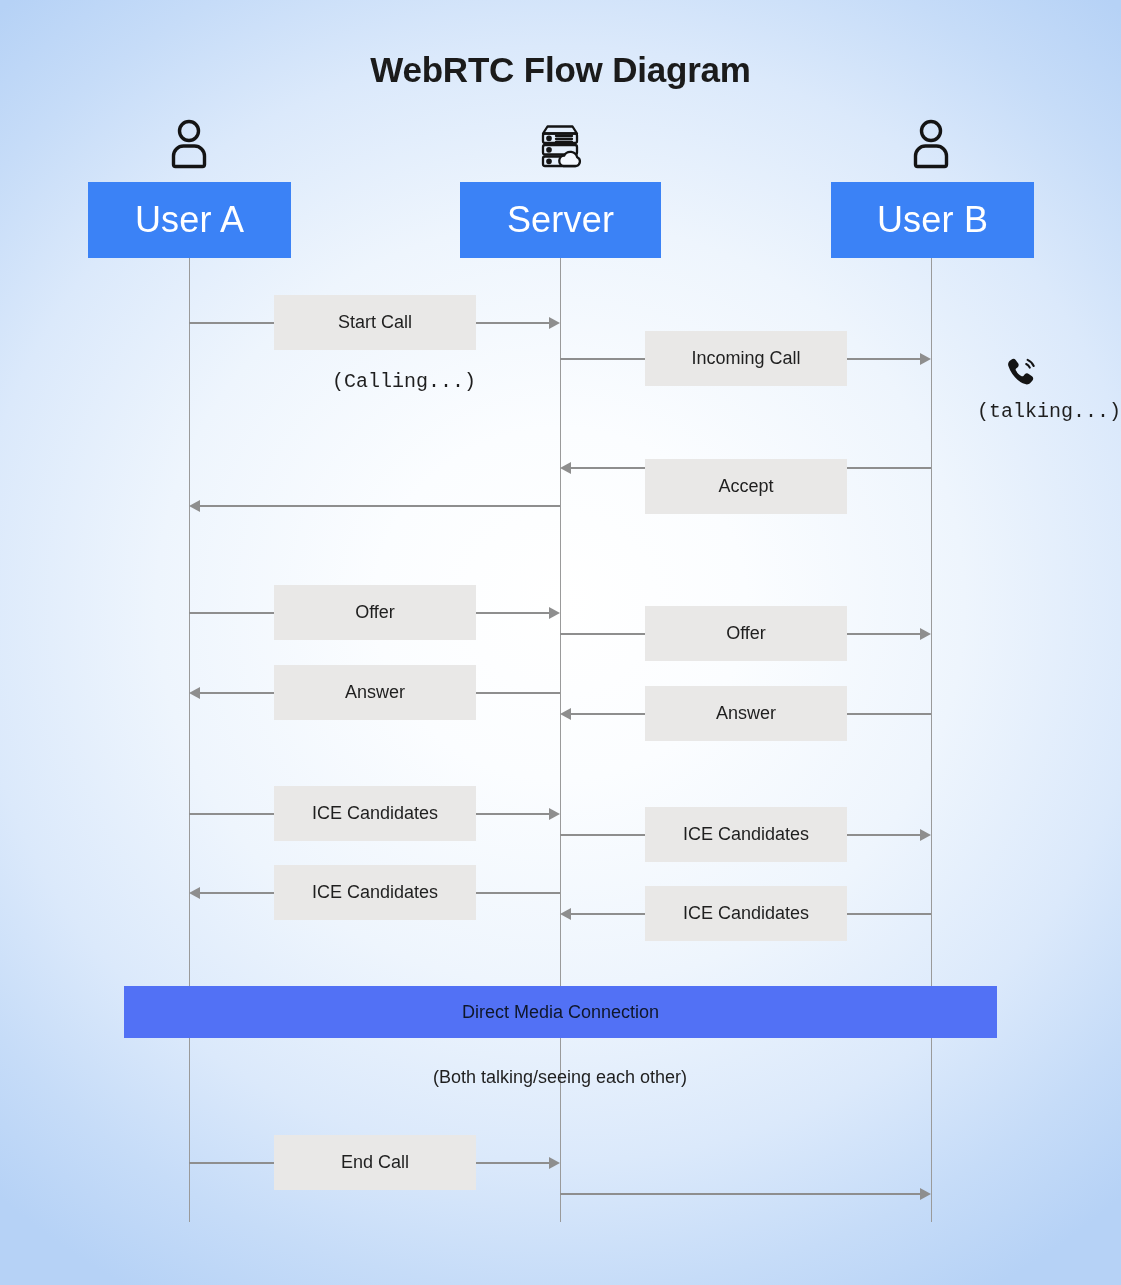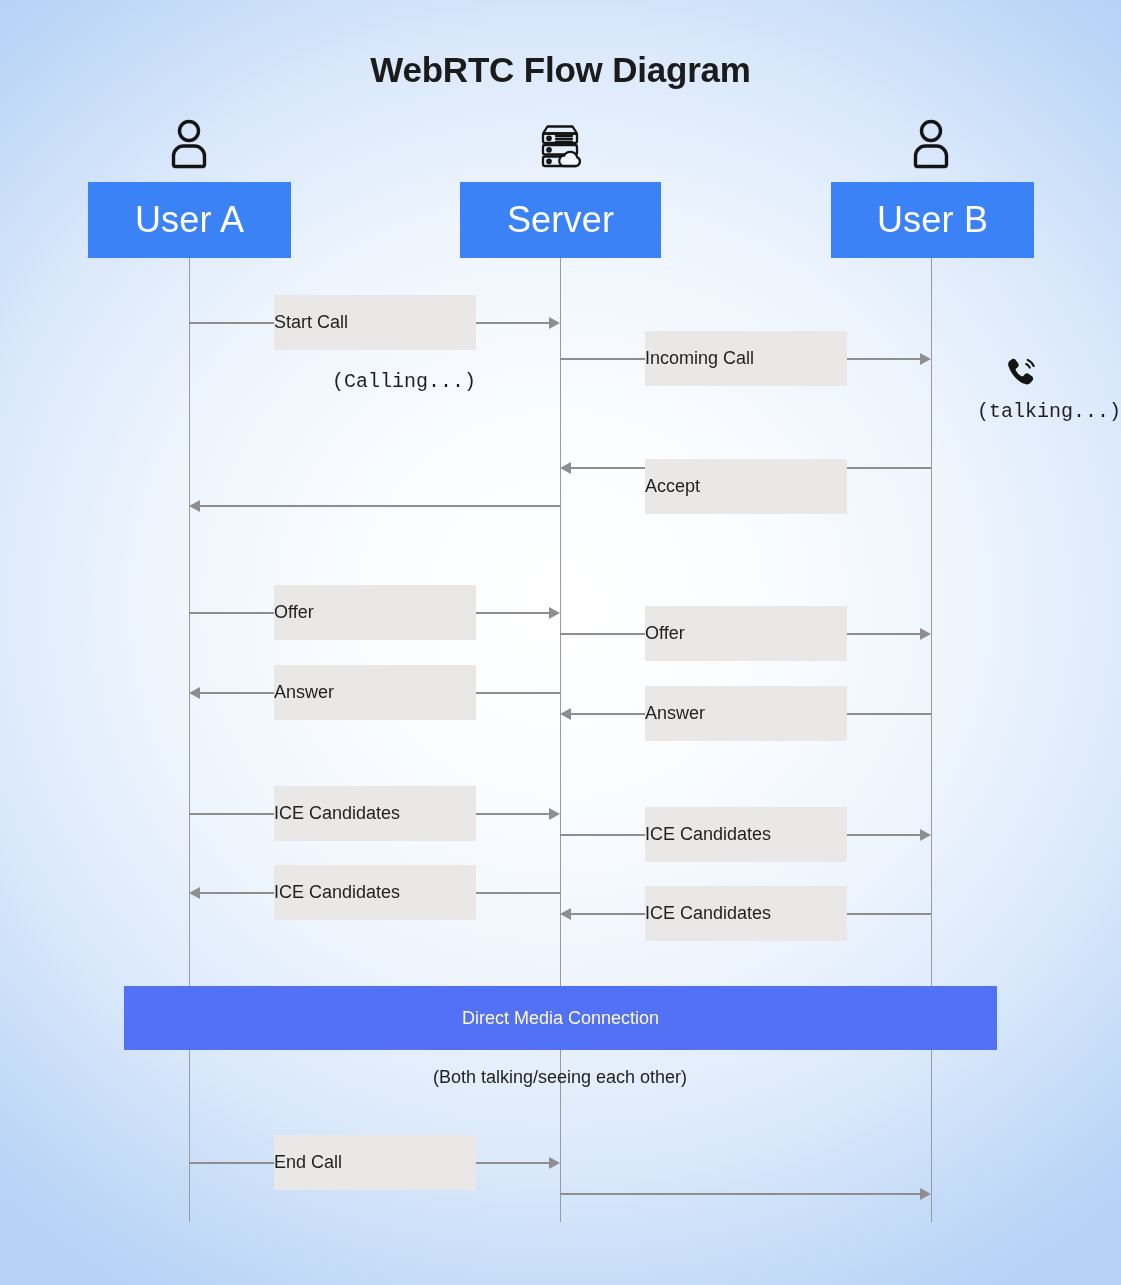--- a/index.html
+++ b/index.html
@@ -87,21 +87,21 @@
   .arrow-head.right { border-left: 11px solid #8e8e8e; }
   .arrow-head.left  { border-right: 11px solid #8e8e8e; }
 
   
   .msg-box {
     position: absolute;
     height: 55px;
     background: #e9e8e7;
     display: flex;
     align-items: center;
-    justify-content: flex-start;
+    justify-content: center;
     font-size: 18px;
     color: #1f1f1f;
     white-space: nowrap;
   }
 
   
   .note-mono {
     position: absolute;
     font-family: "Liberation Mono", "DejaVu Sans Mono", monospace;
     font-size: 20px;
@@ -121,23 +121,23 @@
   .phone-icon {
     position: absolute;
     width: 38px;
     height: 38px;
   }
   .phone-icon svg { display: block; width: 100%; height: 100%; }
 
   
   .media-bar {
     position: absolute;
-    height: 64px;
+    height: 52px;
     background: #5271f5;
-    color: #fef9c3;
+    color: #0f172a;
     display: flex;
     align-items: center;
     justify-content: center;
     font-size: 18px;
   }
 </style>
 </head>
 <body>
 
 <div id="stage">

